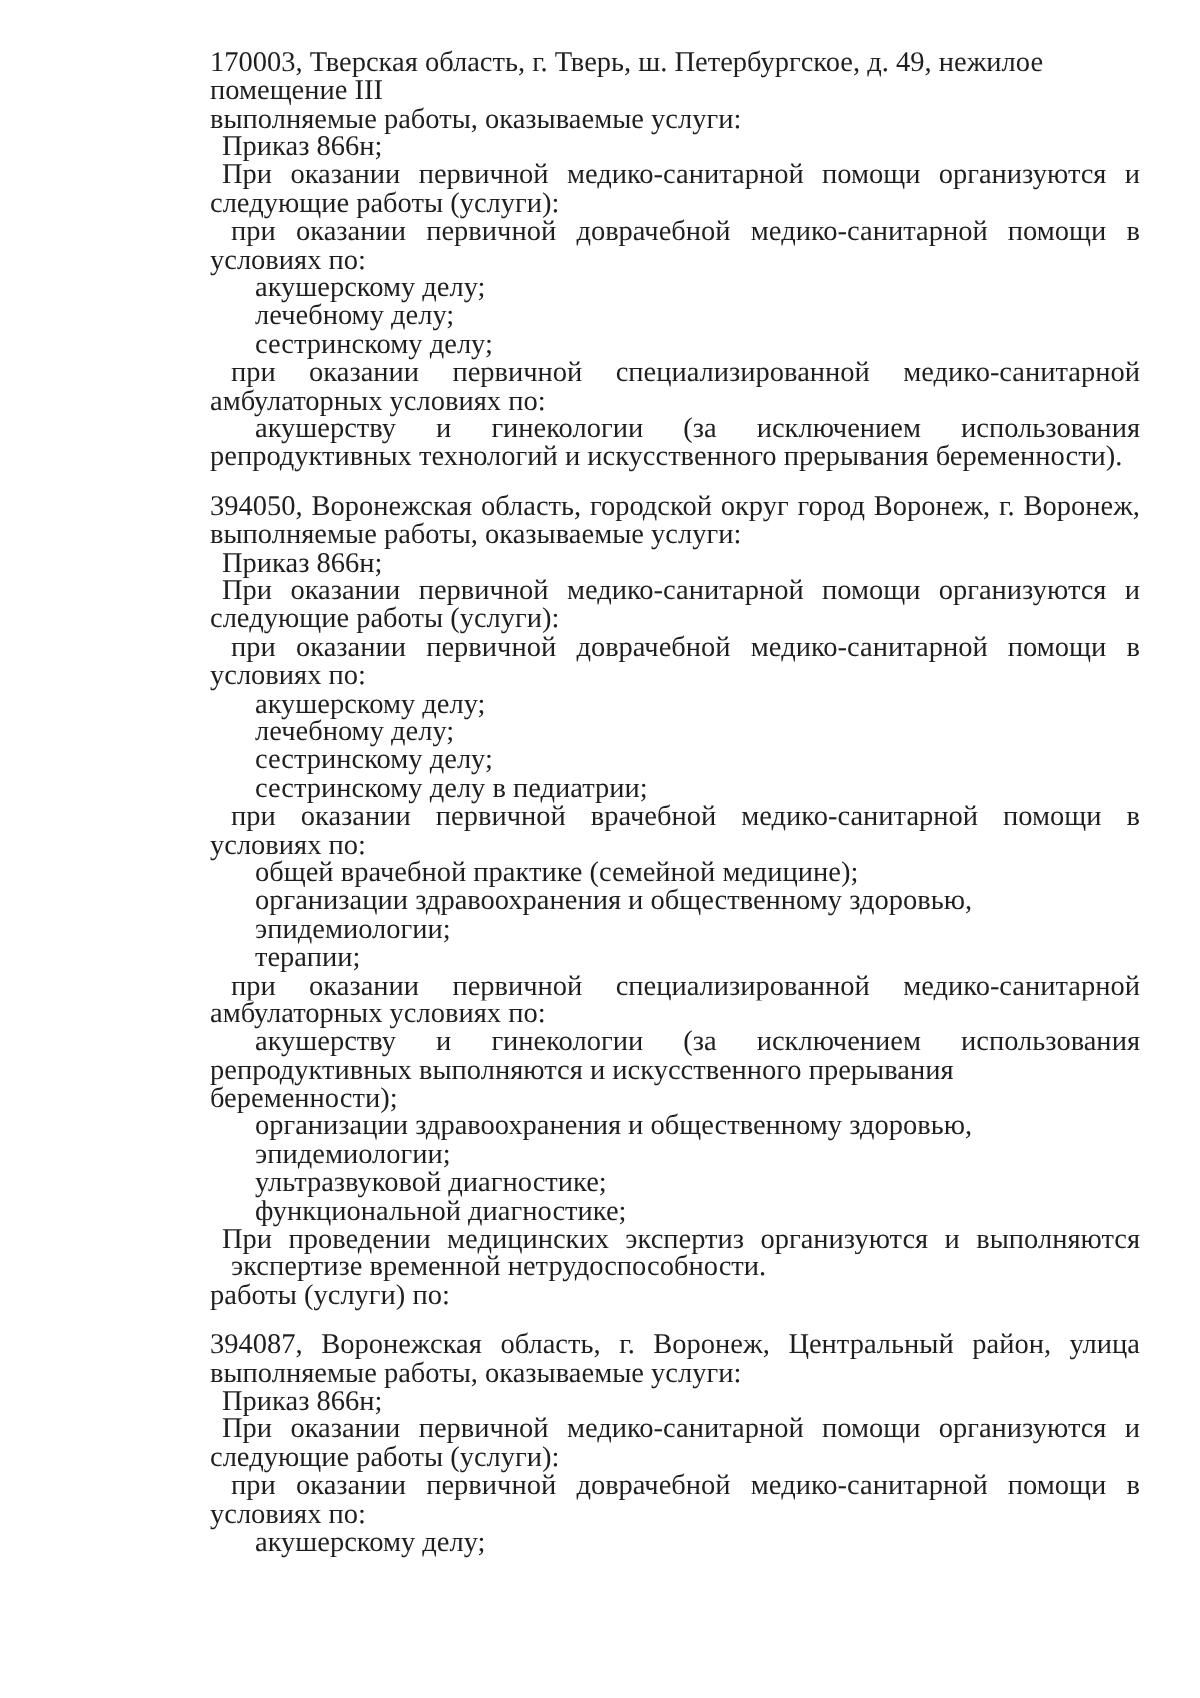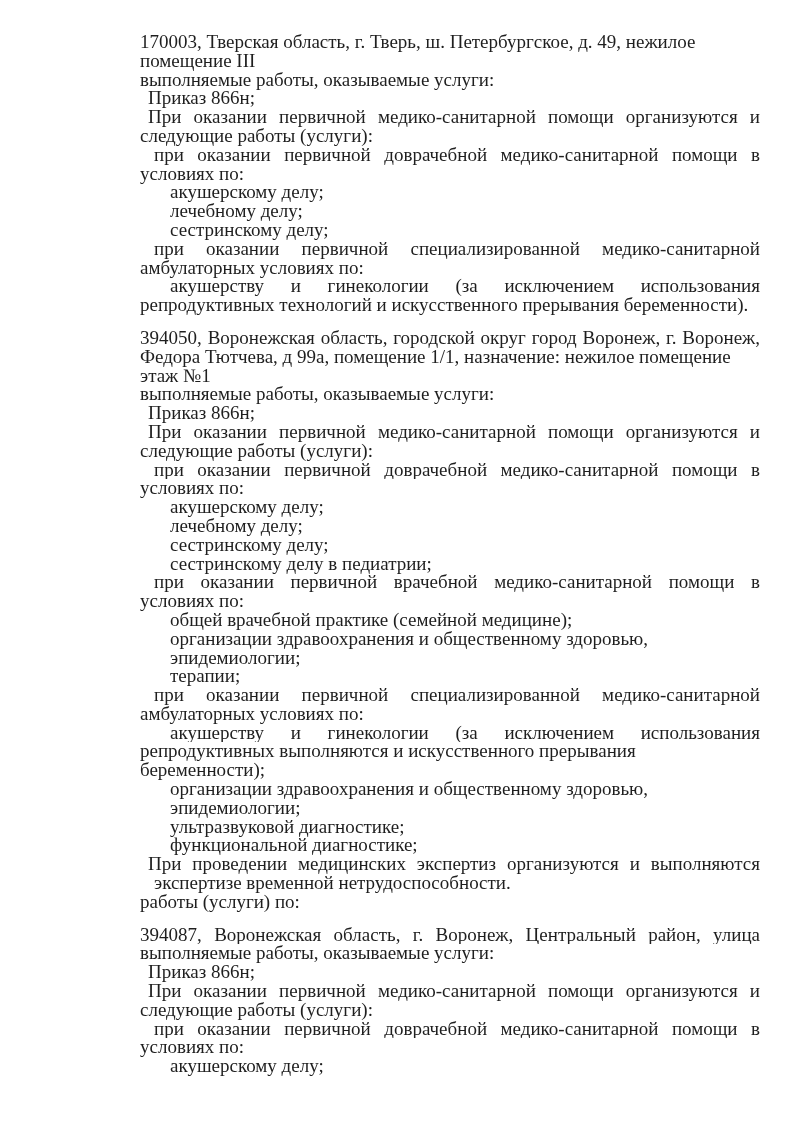--- a/index.html
+++ b/index.html
@@ -62,21 +62,20 @@
       <div class="line ind3">акушерскому делу;</div>
       <div class="line ind3">лечебному делу;</div>
       <div class="line ind3">сестринскому делу;</div>
       <div class="line ind2 j">при оказании первичной специализированной медико-санитарной помощи в</div>
       <div class="line ind0">амбулаторных условиях по:</div>
       <div class="line ind3 j">акушерству и гинекологии (за исключением использования вспомогательных</div>
       <div class="line ind0">репродуктивных технологий и искусственного прерывания беременности).</div>
     </section>
     <section class="section">
       <div class="line ind0 j">394050, Воронежская область, городской округ город Воронеж, г. Воронеж, улица</div>
-      <div class="line ind0">Федора Тютчева, д 99а, помещение 1/1, назначение: нежилое помещение этаж №1</div>
       <div class="line ind0">выполняемые работы, оказываемые услуги:</div>
       <div class="line ind1">Приказ 866н;</div>
       <div class="line ind1 j">При оказании первичной медико-санитарной помощи организуются и выполняются</div>
       <div class="line ind0">следующие работы (услуги):</div>
       <div class="line ind2 j">при оказании первичной доврачебной медико-санитарной помощи в амбулаторных</div>
       <div class="line ind0">условиях по:</div>
       <div class="line ind3">акушерскому делу;</div>
       <div class="line ind3">лечебному делу;</div>
       <div class="line ind3">сестринскому делу;</div>
       <div class="line ind3">сестринскому делу в педиатрии;</div>

